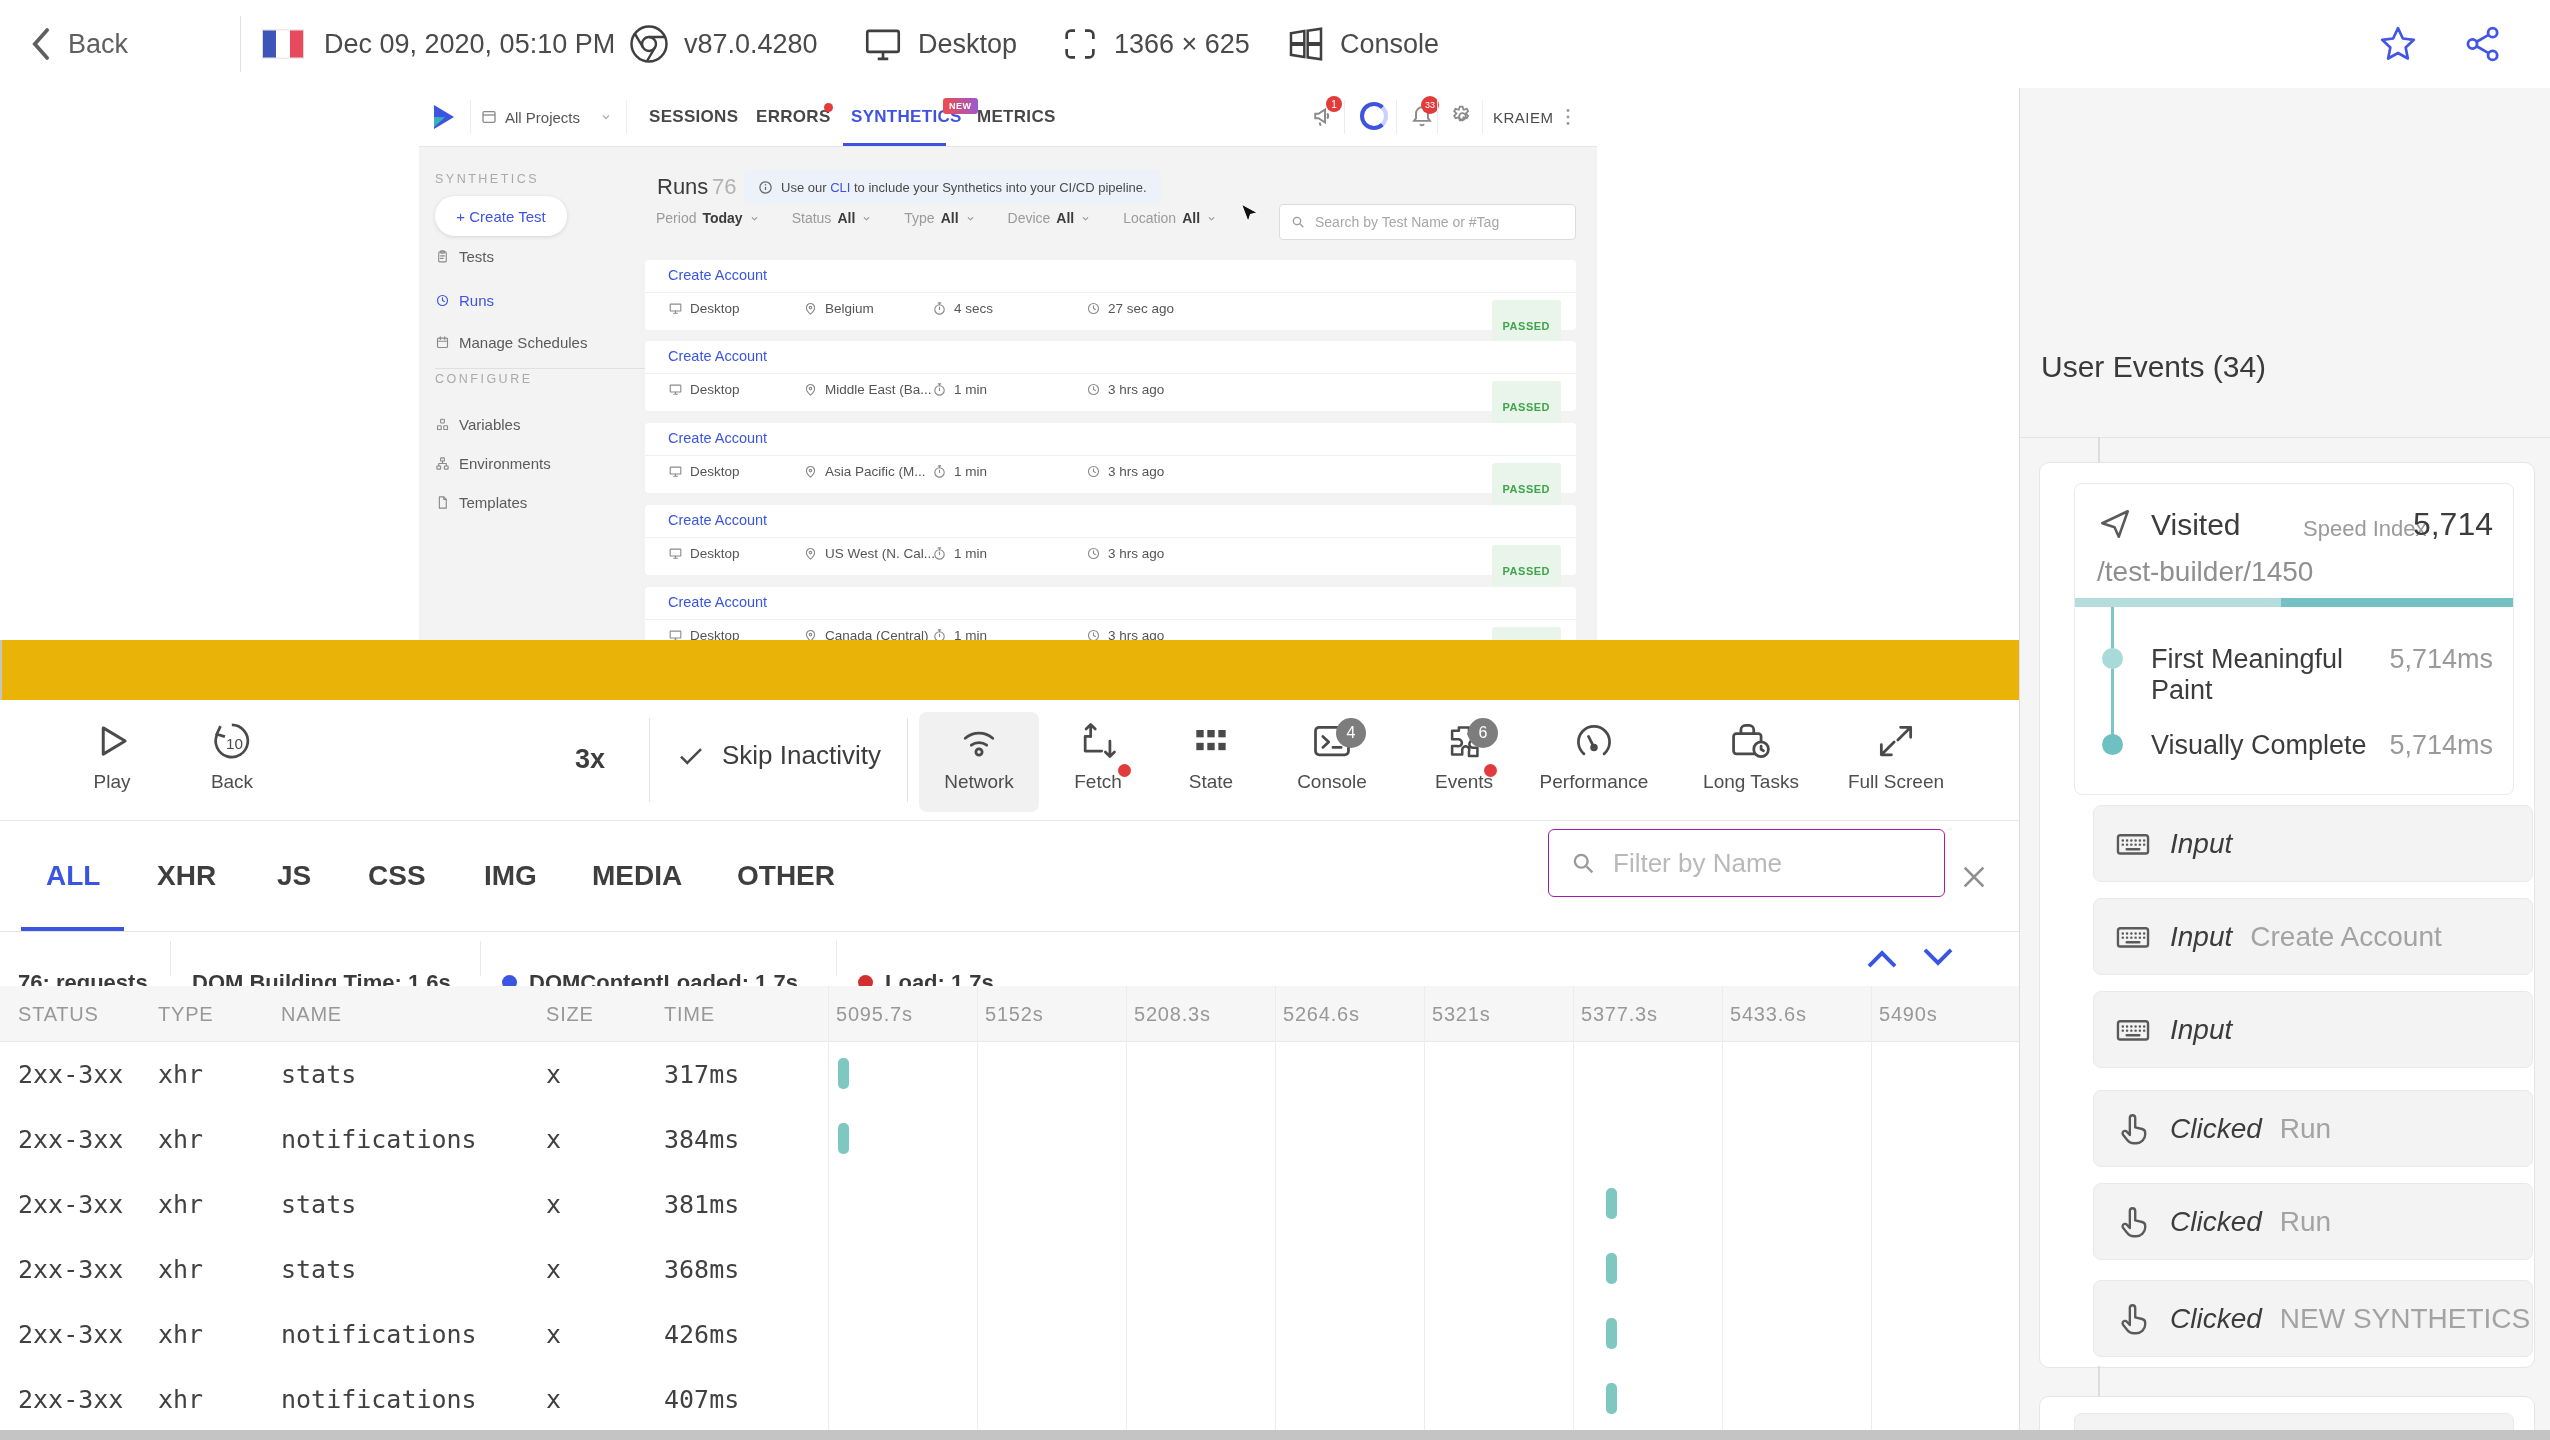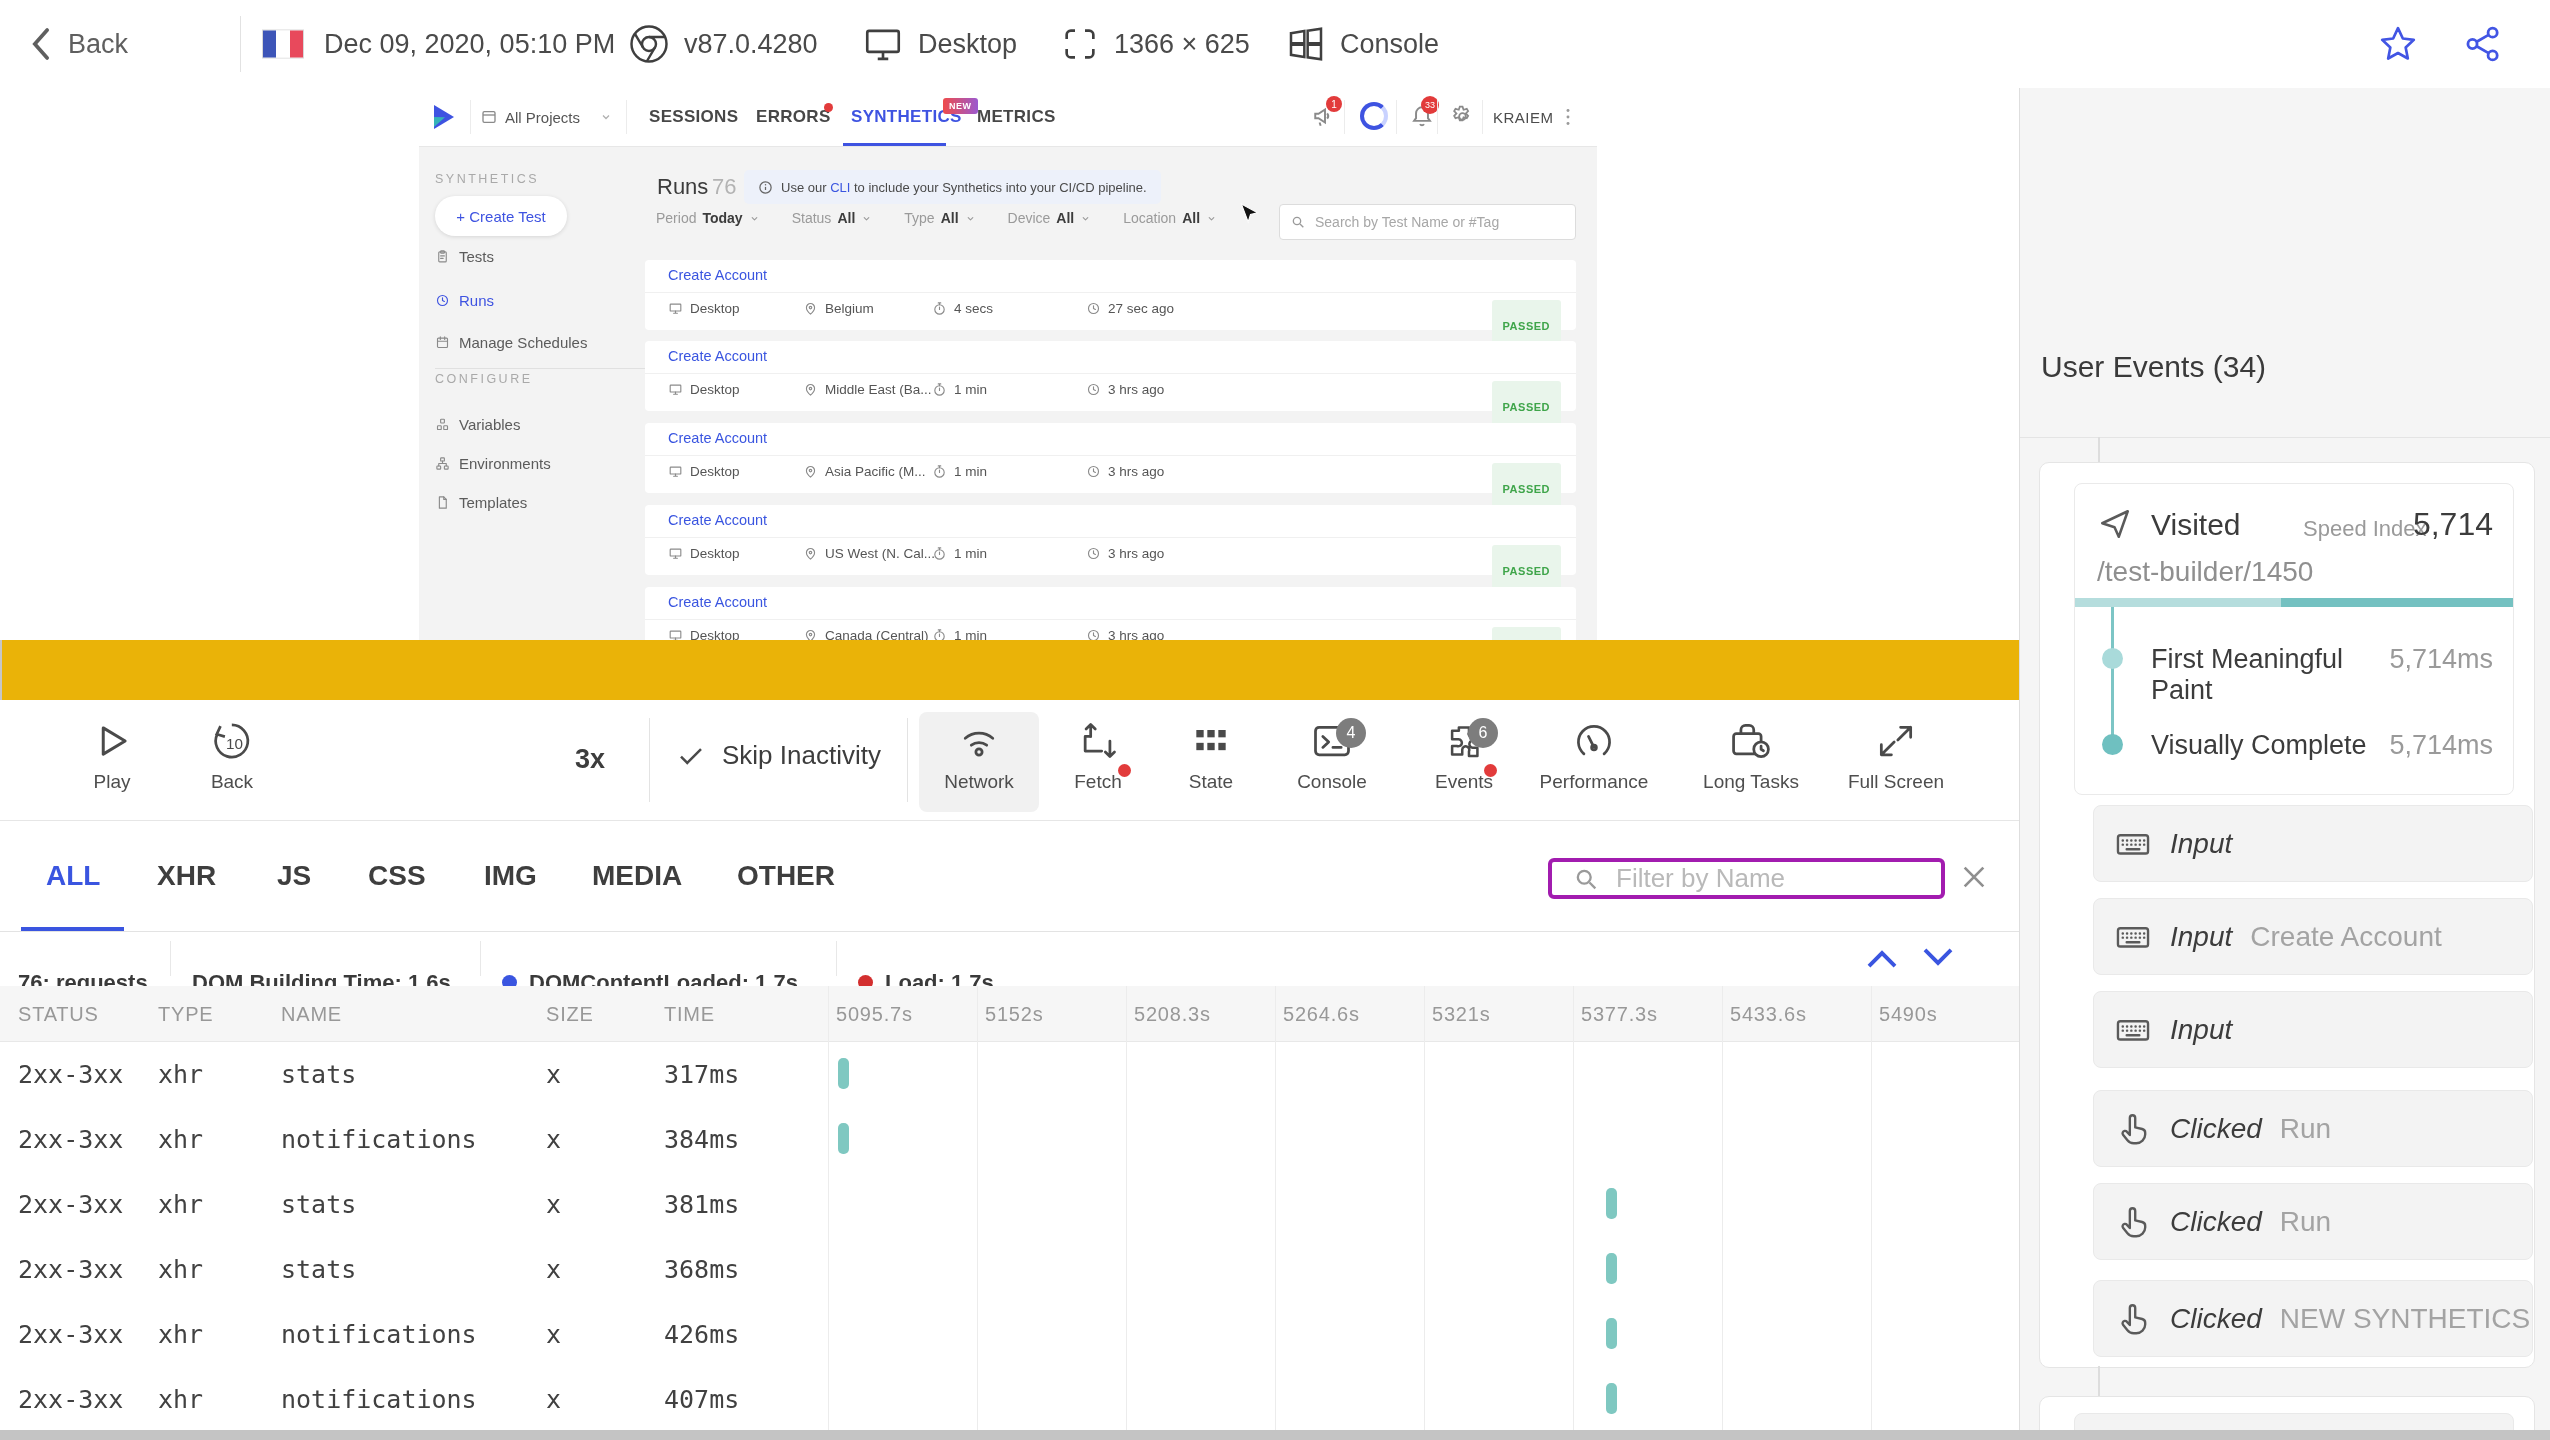--- a/index.html
+++ b/index.html
@@ -672,21 +672,21 @@
             </svg>
           </div>
           <div class="lb">Full Screen</div>
         </div>
       </div>
   </div>
 
   <div id="networkPanel">
     <div id="tabsRow">
       <div class="abs" style="left:21px;bottom:0;width:103px;height:4px;background:#3a55e0;"></div>
-      <div class="abs flex" style="left:1548px;top:37px;width:397px;height:41px;border:4px solid #a21caf;border-radius:6px;box-sizing:border-box;gap:16px;padding:0 20px;background:#fff;">
+      <div class="abs flex" style="left:1548px;top:8px;width:397px;height:68px;border:1px solid #a21caf;border-radius:6px;box-sizing:border-box;gap:16px;padding:0 20px;background:#fff;">
         <svg width="28" height="28" viewBox="0 0 24 24" fill="none" stroke="#9a9a9a" stroke-width="2">
             <circle cx="10.5" cy="10.5" r="5.5"></circle>
             <path d="M15 15l5 5"></path>
           </svg>
         <span style="font-size:26px;color:#b9b9b9;">Filter by Name</span>
       </div>
       <svg class="abs" style="left:1958px;top:40px;" width="32" height="32" viewBox="0 0 24 24" fill="none" stroke="#8f8f8f" stroke-width="2">
           <path d="M5 5l14 14M19 5L5 19"></path>
         </svg>
     <div class="ntab active" style="left: 46px;">ALL</div>

